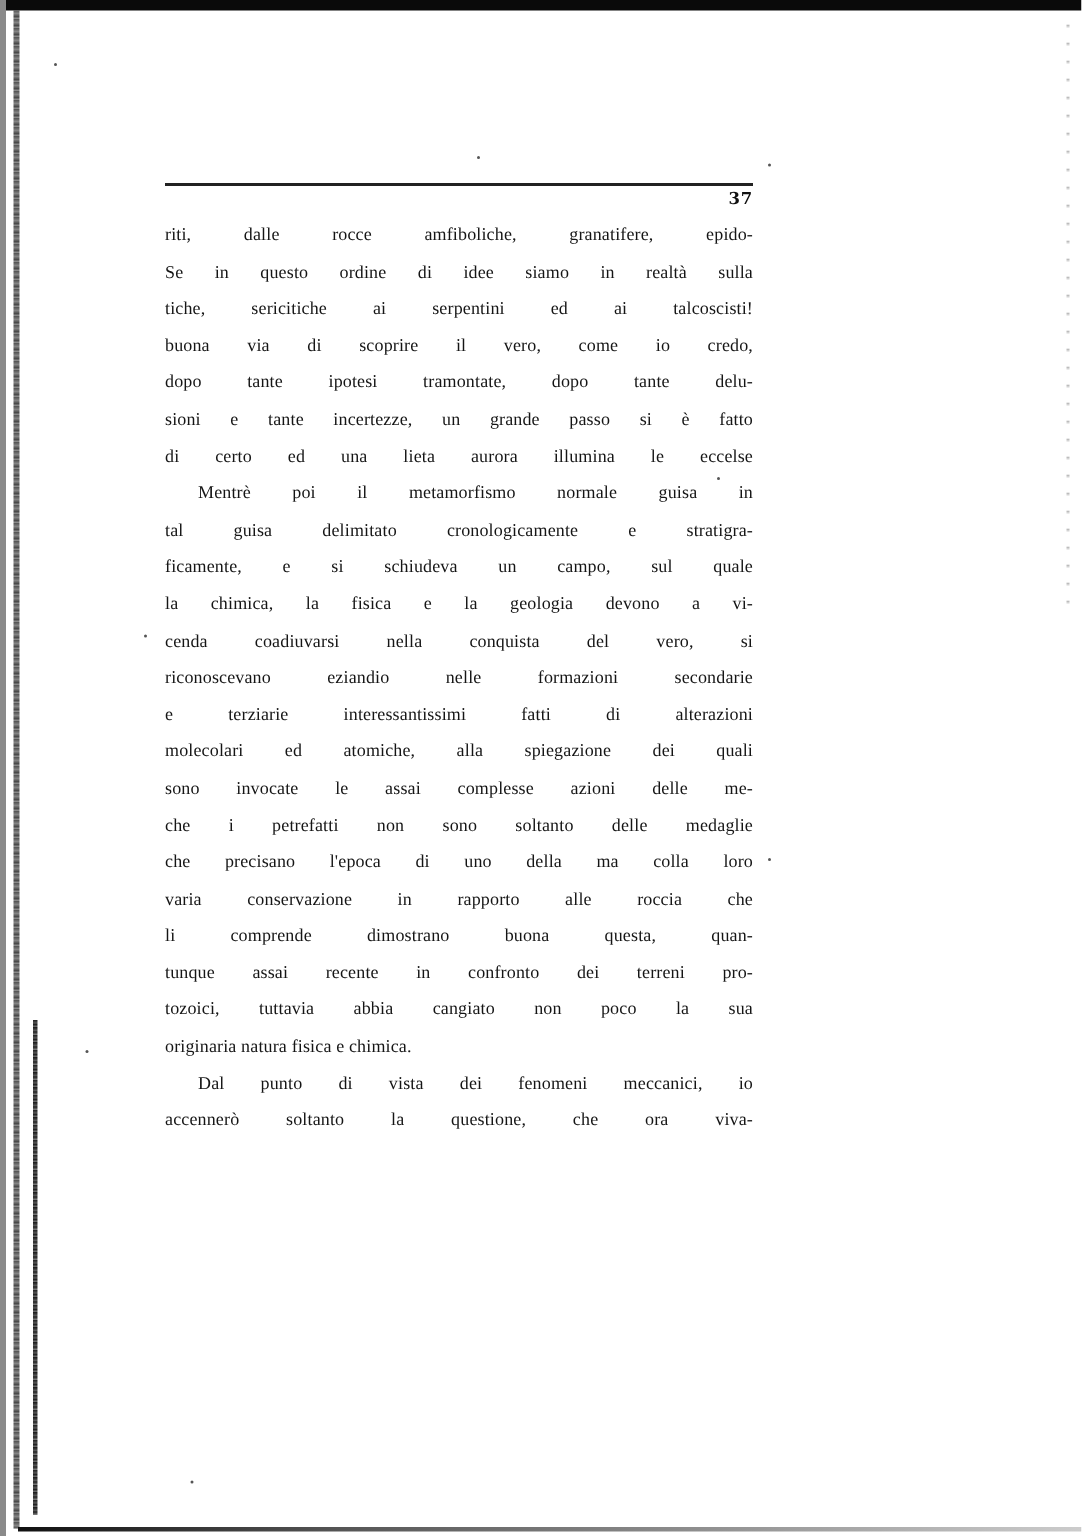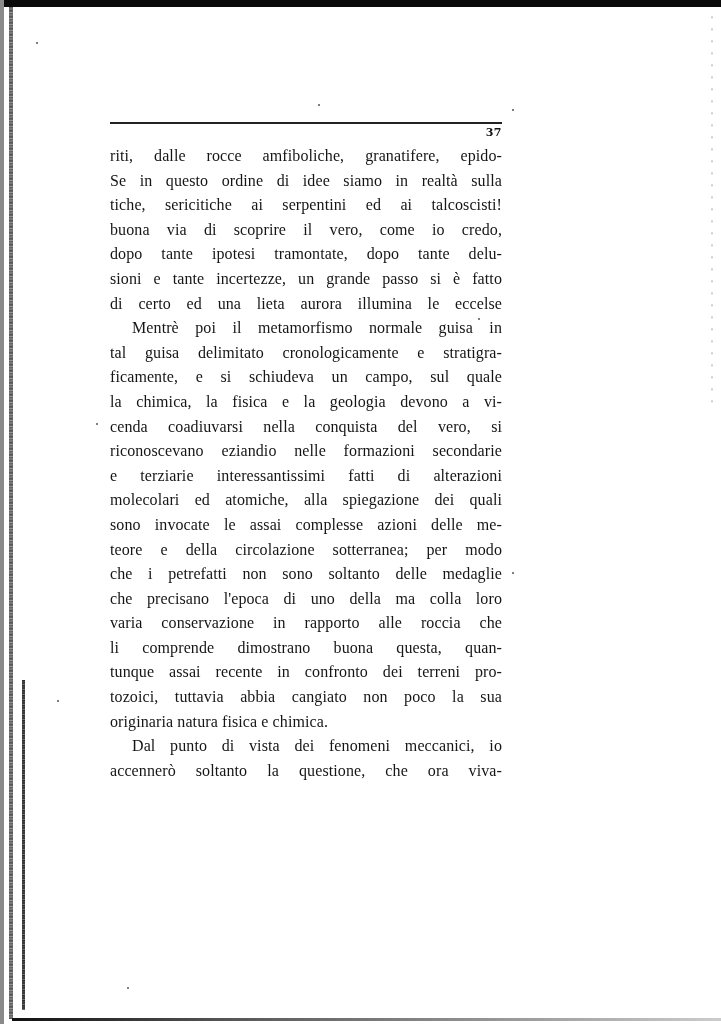--- a/index.html
+++ b/index.html
@@ -81,21 +81,21 @@
     .body-text {
       position: absolute;
       left: 110px;
       top: 144px;
       width: 392px;
     }
     .line {
       display: block;
       height: 24.6px;
       line-height: 24.6px;
-      font-size: 16px;
+      font-size: 12px;
       white-space: nowrap;
       text-align: justify;
       text-align-last: justify;
       font-family: "Liberation Serif", "DejaVu Serif", serif;
       color: #151515;
       letter-spacing: 0.1px;
     }
     .line.indent {
       padding-left: 22px;
     }
@@ -148,21 +148,20 @@
   <div>
     <span class="line indent">Mentrè poi il metamorfismo normale guisa in</span>
     <span class="line">tal guisa delimitato cronologicamente e stratigra-</span>
     <span class="line">ficamente, e si schiudeva un campo, sul quale</span>
     <span class="line">la chimica, la fisica e la geologia devono a vi-</span>
     <span class="line">cenda coadiuvarsi nella conquista del vero, si</span>
     <span class="line">riconoscevano eziandio nelle formazioni secondarie</span>
     <span class="line">e terziarie interessantissimi fatti di alterazioni</span>
     <span class="line">molecolari ed atomiche, alla spiegazione dei quali</span>
     <span class="line">sono invocate le assai complesse azioni delle me-</span>
-    <span class="line">teore e della circolazione sotterranea; per modo</span>
     <span class="line">che i petrefatti non sono soltanto delle medaglie</span>
     <span class="line">che precisano l'epoca di uno della ma colla loro</span>
     <span class="line">varia conservazione in rapporto alle roccia che</span>
     <span class="line">li comprende dimostrano buona questa, quan-</span>
     <span class="line">tunque assai recente in confronto dei terreni pro-</span>
     <span class="line">tozoici, tuttavia abbia cangiato non poco la sua</span>
     <span class="line last">originaria natura fisica e chimica.</span>
   </div>
 
   <div>

